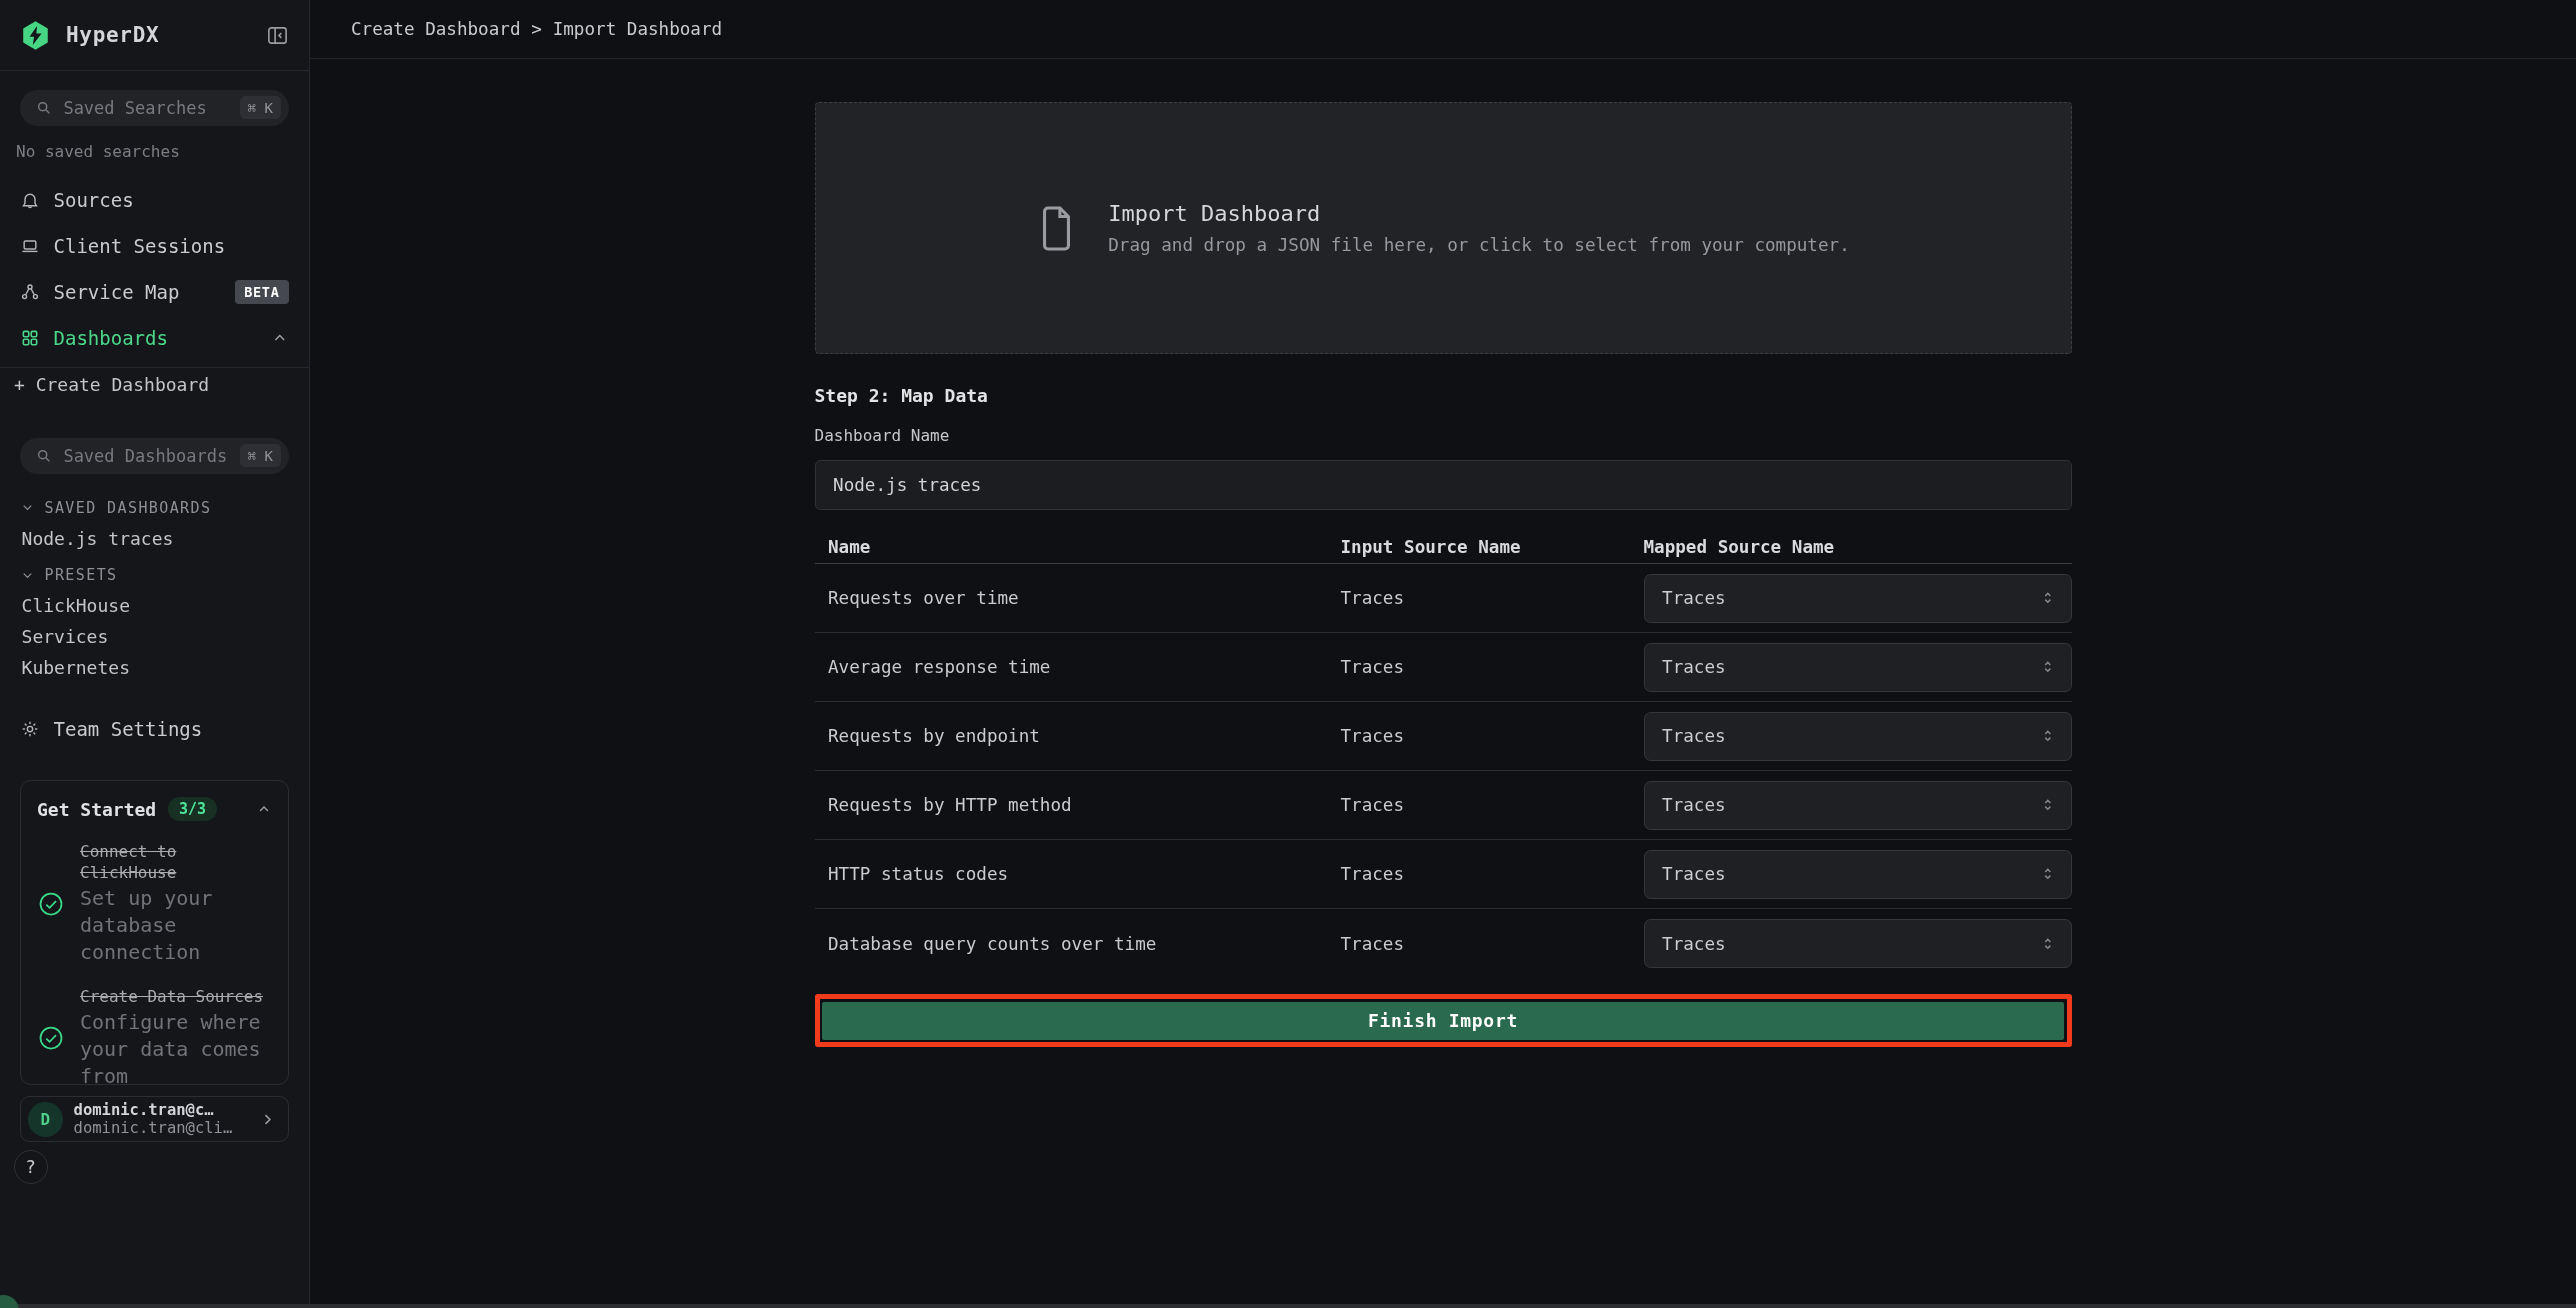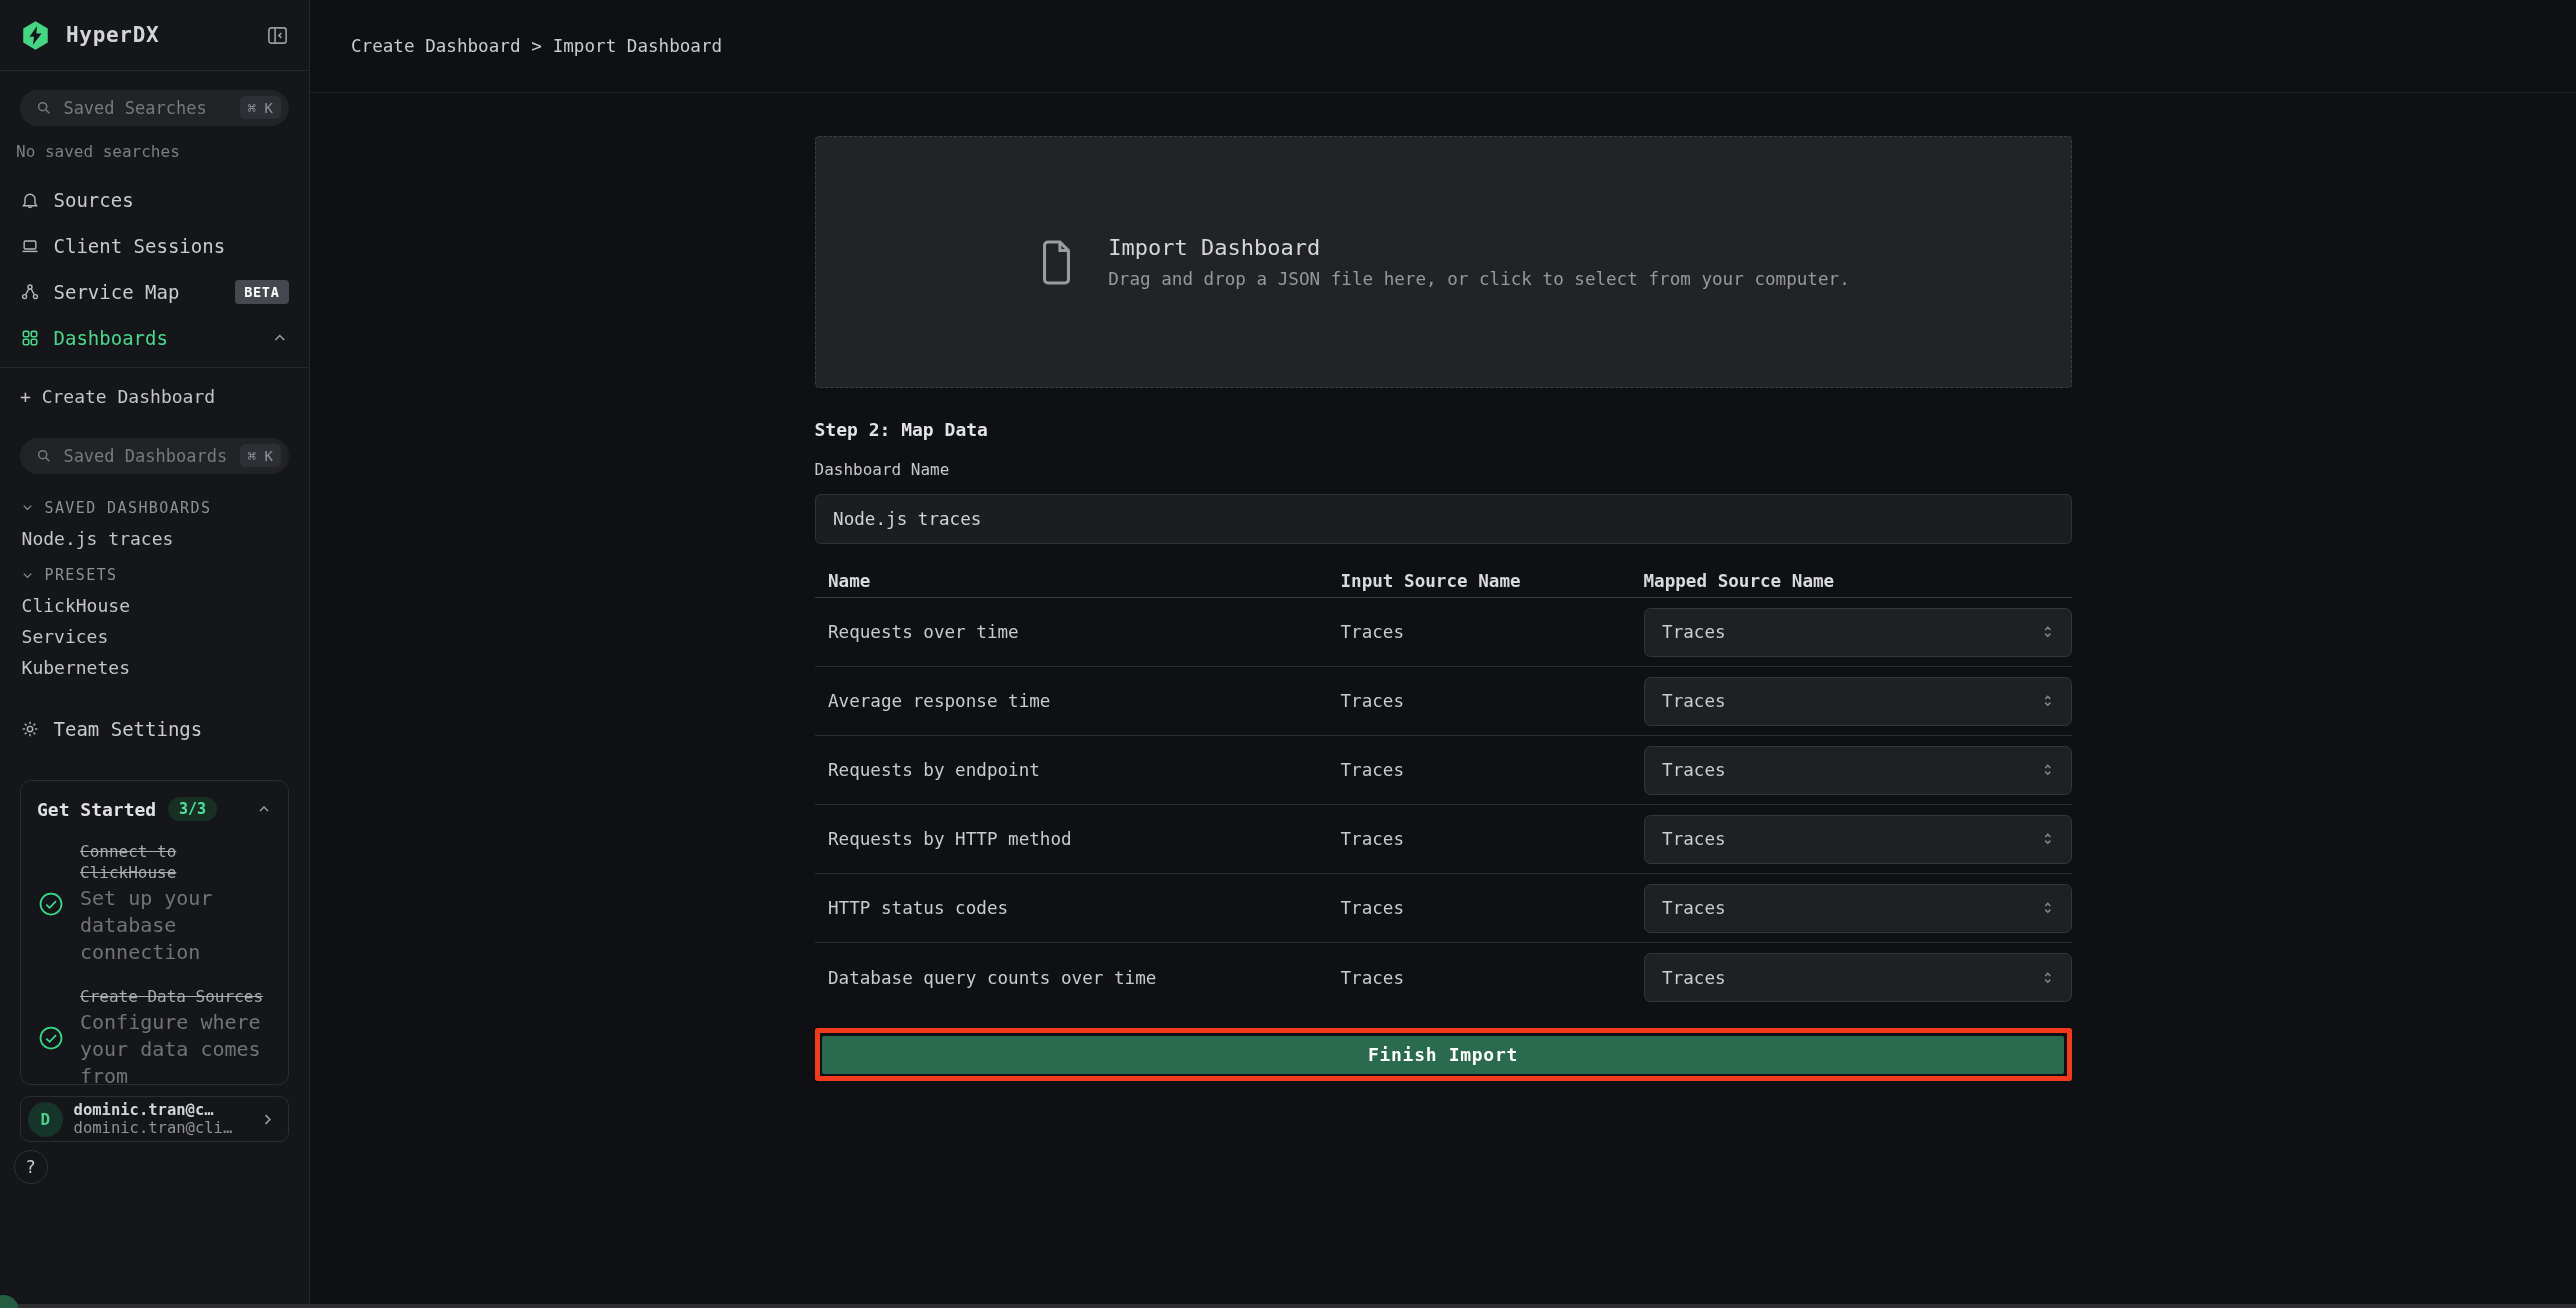--- a/index.html
+++ b/index.html
@@ -35,21 +35,21 @@
   .nav-item { height:46px; display:flex; align-items:center; padding:0 20px; cursor:pointer; color:#c9cbce; }
   .nav-item .nav-icon { width:20px; color:#b4b6ba; }
   .nav-item .label { font-size:19px; margin-left:13.5px; }
   .nav-item .spacer { flex:1; }
   .nav-item.active { color:#4bd88a; }
   .nav-item.active .nav-icon { color:#4bd88a; }
   .badge-beta { background:#46484f; color:#ffffff; font-size:13.5px; font-weight:bold; letter-spacing:0.7px;
                 border-radius:4px; padding:4px 9.5px; }
   .nav-divider { margin-top:6.8px; }
 
-  .create-row { height:45px; margin-top:5.4px; display:flex; align-items:center; padding:0 20px;
+  .create-row { height:45px; margin-top:5.4px; display:flex; align-items:flex-start; padding:0 14px;
                 font-size:18px; color:#c3c5c9; cursor:pointer; }
   .tree-header { margin:19px 20px 0 20px; height:30px; display:flex; align-items:center;
                  color:#8e9095; font-size:15px; letter-spacing:1.4px; cursor:pointer; }
   .tree-header.second { margin-top:6.8px; }
   .tree-header .label { margin-left:9.5px; }
   .tree-item { height:31px; display:flex; align-items:center; padding:0 20px 0 21.6px;
                font-size:18px; color:#c3c5c9; cursor:pointer; }
   .team-row { margin-top:24px; height:43px; display:flex; align-items:center; padding:0 20px;
               font-size:19px; color:#c9cbce; cursor:pointer; }
   .team-row .label { margin-left:13.5px; }
@@ -76,21 +76,21 @@
                display:flex; align-items:center; padding:0 10.8px 0 6.8px; cursor:pointer; background:#15161a; }
   .avatar { width:35px; height:35px; border-radius:50%; background:#16352a; color:#4fd08c;
             font-weight:bold; font-size:16px; display:flex; align-items:center; justify-content:center; flex:0 0 auto; }
   .user-texts { margin-left:10.8px; flex:1; min-width:0; }
   .user-name { font-size:15.5px; font-weight:bold; color:#d3d4d7; white-space:nowrap; overflow:hidden; }
   .user-email { font-size:15.5px; color:#909298; white-space:nowrap; overflow:hidden; }
   .user-chev { color:#9a9ca1; }
 
   
   .main { flex:1; display:flex; flex-direction:column; background:#0f1013; min-width:0; }
-  .topbar { height:93px; border-bottom:0.7px solid #232428; display:flex; align-items:center; padding:0 41px; }
+  .topbar { height:59px; border-bottom:0.7px solid #232428; display:flex; align-items:center; padding:0 41px; }
   .breadcrumb { font-size:17.6px; color:#c9cbce; display:flex; gap:10.8px; }
   .breadcrumb .sep { color:#c9cbce; }
   .content { width:1257px; margin:0 auto; }
 
   .dropzone { margin-top:43px; height:252px; background:#222327; border:1.4px dashed #3b3d42; border-radius:4px;
               display:flex; align-items:center; justify-content:center; cursor:pointer; }
   .dz-inner { display:flex; align-items:center; gap:31px; }
   .dz-icon { color:#9a9ca1; }
   .dz-title { font-size:22px; color:#d6d7da; }
   .dz-sub { font-size:17.6px; color:#96989d; margin-top:9.5px; }

